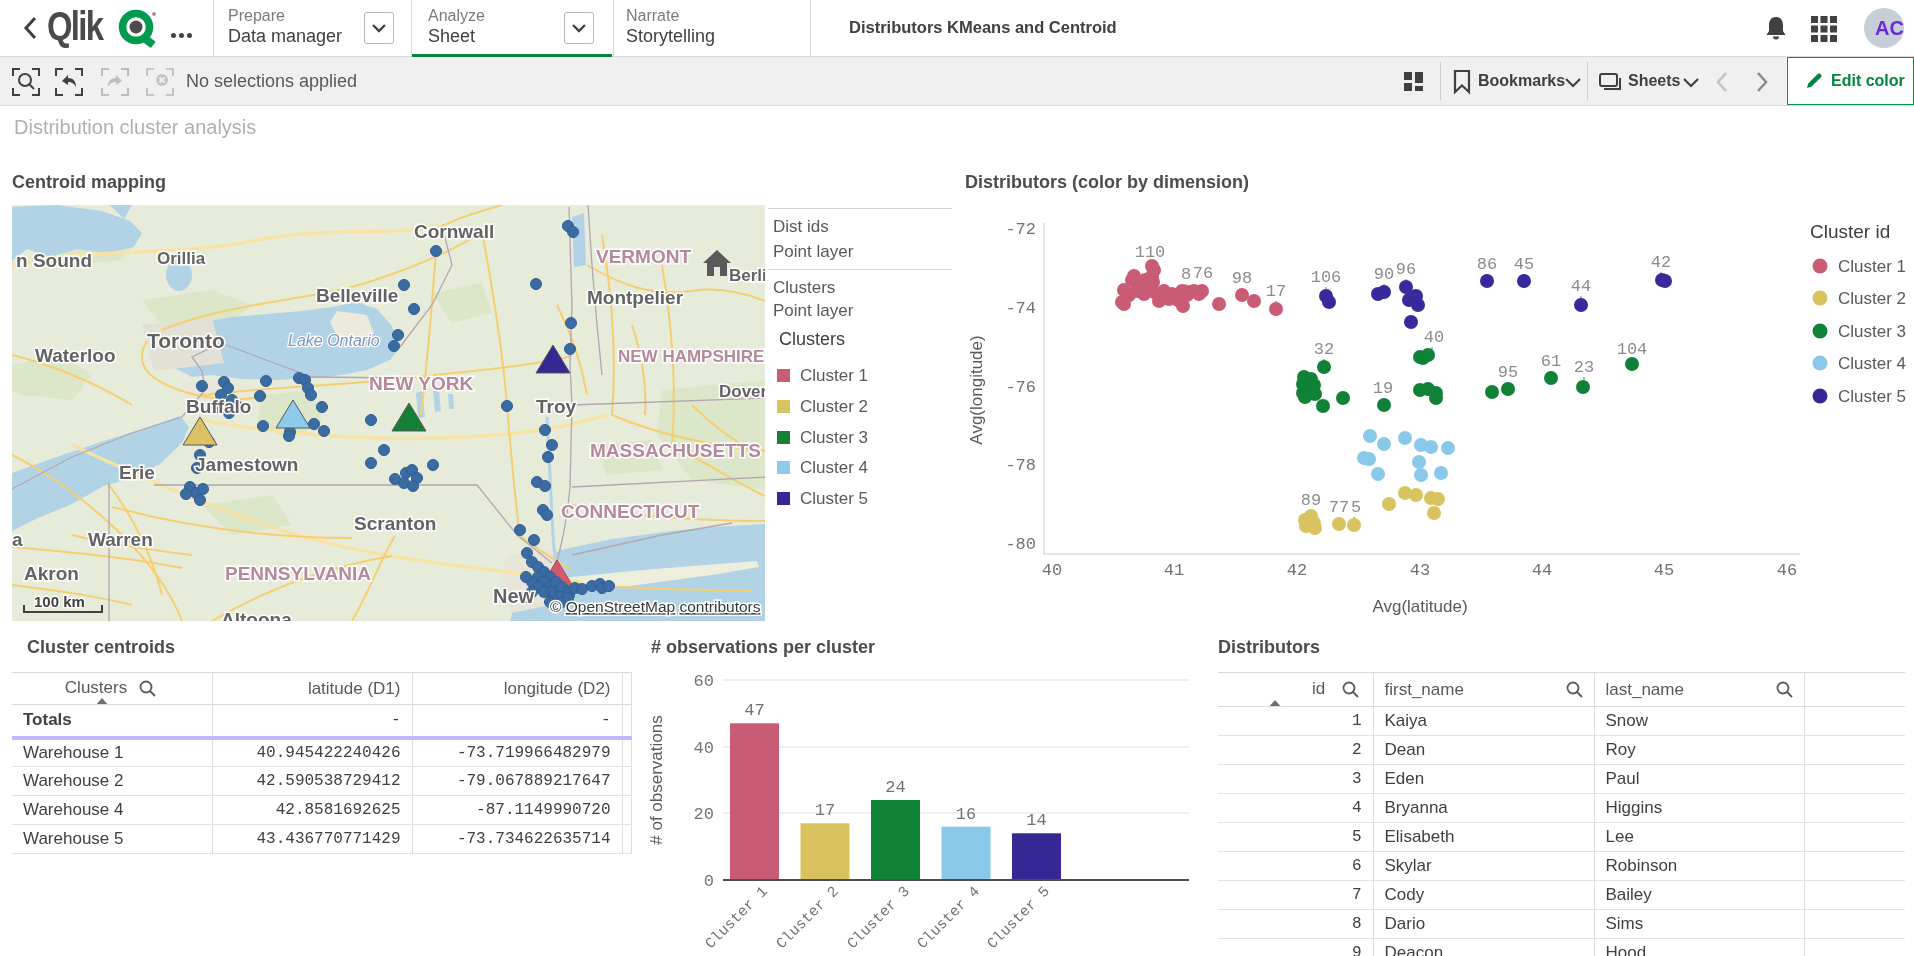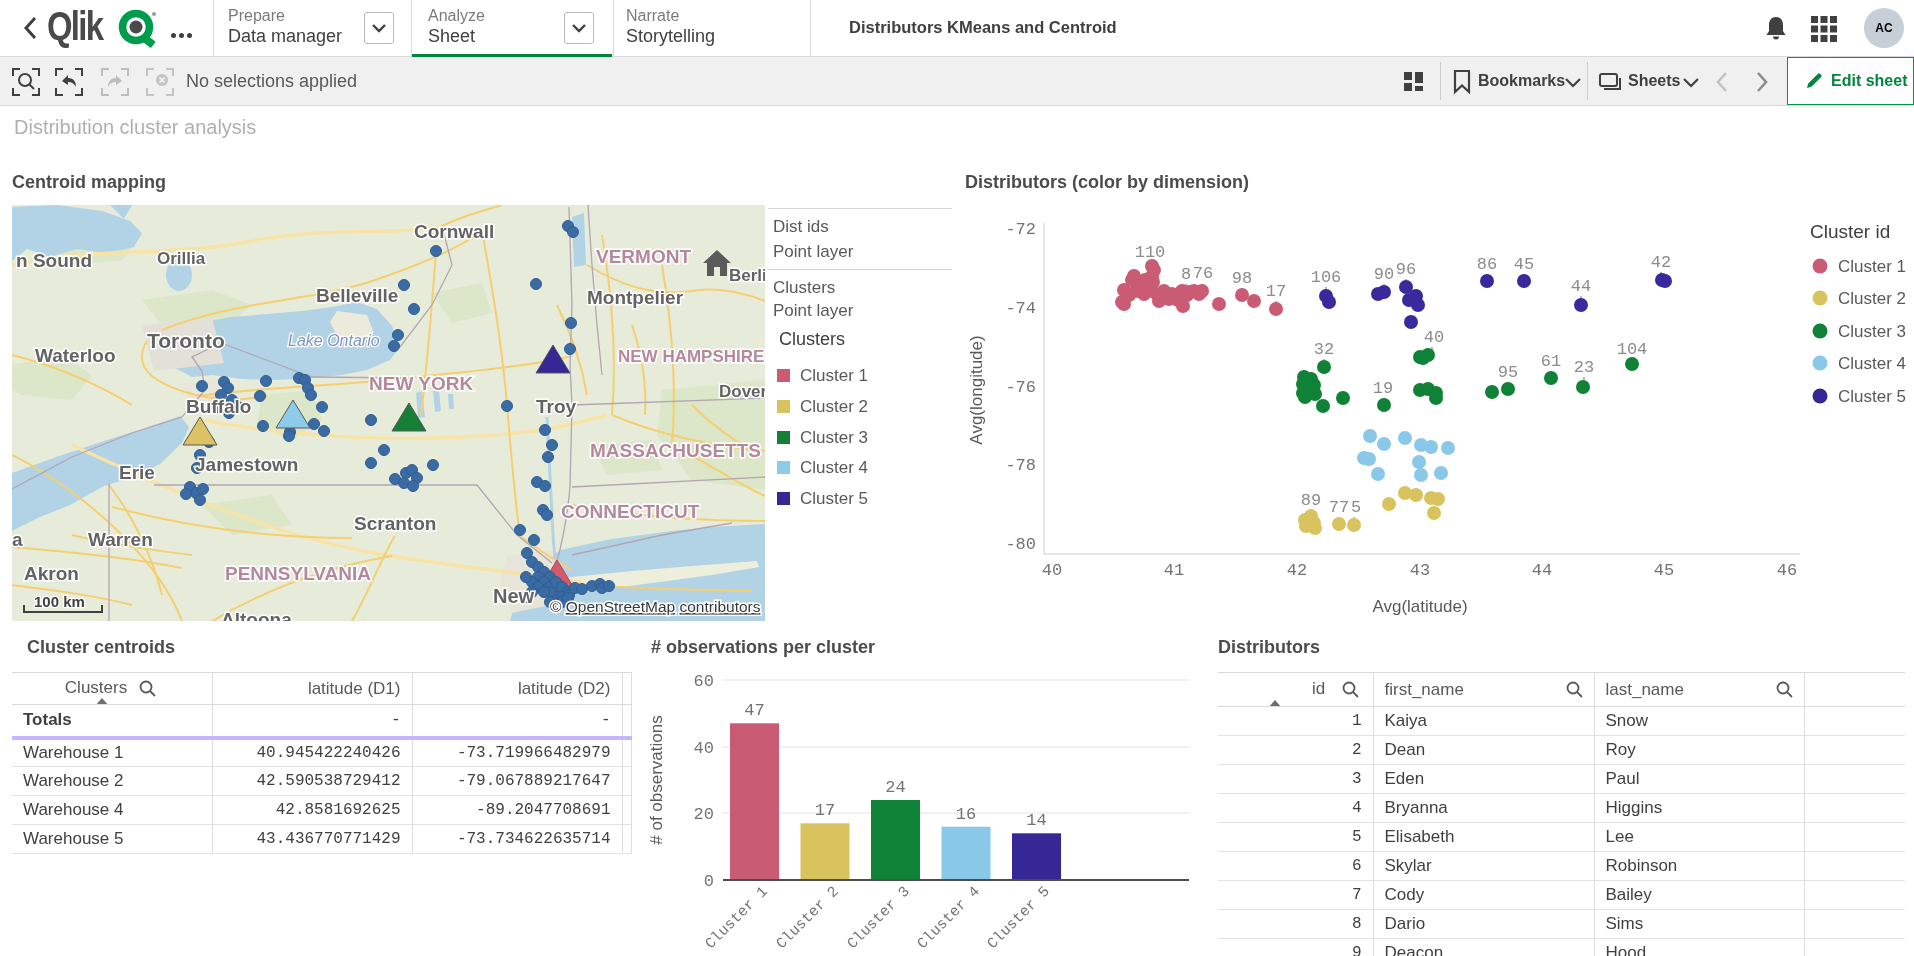--- a/index.html
+++ b/index.html
@@ -72,21 +72,21 @@
           <rect x="10.5" y="1" width="7" height="7"></rect>
           <rect x="20" y="1" width="7" height="7"></rect>
       <rect x="1" y="10.5" width="7" height="7"></rect>
           <rect x="10.5" y="10.5" width="7" height="7"></rect>
           <rect x="20" y="10.5" width="7" height="7"></rect>
       <rect x="1" y="20" width="7" height="7"></rect>
           <rect x="10.5" y="20" width="7" height="7"></rect>
           <rect x="20" y="20" width="7" height="7"></rect>
     </g>
   </svg>
-  <div class="abs" style="left:1864px;top:8px;width:40px;height:40px;border-radius:50%;background:#c6ced8;text-align:center;line-height:40px;font-size:12px;font-weight:bold;color:#000000">AC</div>
+  <div class="abs" style="left:1864px;top:8px;width:40px;height:40px;border-radius:50%;background:#c6ced8;text-align:right;line-height:40px;font-size:20px;font-weight:bold;color:#6d28d9">AC</div>
 </div>
 <div id="tbar">
   <svg class="abs" style="left:12px;top:11px" width="28" height="28" viewBox="0 0 28 28">
     <g stroke="#404040" stroke-width="2" fill="none">
       <path d="M1 8 L1 1 L8 1 M20 1 L27 1 L27 8 M27 20 L27 27 L20 27 M8 27 L1 27 L1 20"></path>
       <circle cx="13" cy="12" r="6"></circle>
           <path d="M17.5 16.5 L22 21"></path>
     </g>
   </svg>
   <svg class="abs" style="left:55px;top:11px" width="28" height="28" viewBox="0 0 28 28">
@@ -137,21 +137,21 @@
   <svg class="abs" style="left:1714px;top:14px" width="16" height="22">
         <path d="M12 2 L4 11 L12 20" stroke="#c3c3c3" stroke-width="2.6" fill="none"></path>
       </svg>
   <svg class="abs" style="left:1754px;top:14px" width="16" height="22">
         <path d="M4 2 L12 11 L4 20" stroke="#8c8c8c" stroke-width="2.6" fill="none"></path>
       </svg>
   <div class="abs" style="left:1787px;top:0px;width:127px;height:48px;background:#fff;border:1px solid #009845"></div>
   <svg class="abs" style="left:1804px;top:14px" width="20" height="20" viewBox="0 0 20 20">
     <path d="M3 17 L4.2 12.6 L14 2.8 A1.4 1.4 0 0 1 16 2.8 L17.2 4 A1.4 1.4 0 0 1 17.2 6 L7.4 15.8 Z" fill="#00873d"></path>
   </svg>
-  <div class="abs" style="left:1831px;top:15px;font-size:16px;color:#00873d;font-weight:bold">Edit sheet</div>
+  <div class="abs" style="left:1831px;top:15px;font-size:16px;color:#00873d;font-weight:bold">Edit color</div>
 </div>
 <div class="abs" style="left:14px;top:116px;font-size:20px;color:#b0b0b0">Distribution cluster analysis</div>
 <div class="ptitle" style="left:12px;top:172px">Centroid mapping</div>
 <div class="ptitle" style="left:965px;top:172px">Distributors (color by dimension)</div>
 <svg class="abs" style="left:12px;top:205px" width="753" height="416" viewBox="0 0 753 416">
 <rect width="753" height="416" fill="#e7ecda"></rect>
 <g fill="#dce6c8">
 <polygon points="20,20 90,10 130,30 110,55 60,60 25,45"></polygon>
 <polygon points="130,95 200,85 240,100 210,125 150,120"></polygon>
 <polygon points="0,160 50,150 80,170 60,195 10,190 0,185"></polygon>
@@ -625,21 +625,21 @@
           <col style="width:210px">
           <col style="width:9px">
         </colgroup>
 <tbody>
           <tr class="hrow">
             <th style="position:relative">Clusters &nbsp;<svg width="22" height="22" viewBox="0 0 22 22" style="vertical-align:middle">
                 <circle cx="9" cy="9" r="5.5" fill="none" stroke="#595959" stroke-width="1.8"></circle>
                 <path d="M13 13 L18 18" stroke="#595959" stroke-width="1.8"></path>
               </svg><span style="position:absolute;left:83px;bottom:-2px;width:0;height:0;border-left:7px solid transparent;border-right:7px solid transparent;border-bottom:8px solid #6e6e6e"></span></th>
             <th class="num">latitude (D1)</th>
-            <th class="num">latitude (D2)</th>
+            <th class="num">longitude (D2)</th>
             <th></th>
           </tr>
 <tr class="trow">
             <td class="c1" style="font-weight:bold">Totals</td>
             <td class="num">-</td>
             <td class="num">-</td>
             <td></td>
           </tr>
 <tr class="drow">
             <td class="c1">Warehouse 1</td>
@@ -649,21 +649,21 @@
           </tr>
 <tr class="drow">
             <td class="c1">Warehouse 2</td>
             <td class="num">42.590538729412</td>
             <td class="num">-79.067889217647</td>
             <td></td>
           </tr>
 <tr class="drow">
             <td class="c1">Warehouse 4</td>
             <td class="num">42.8581692625</td>
-            <td class="num">-89.2047708691</td>
+            <td class="num">-87.1149990720</td>
             <td></td>
           </tr>
 <tr class="drow">
             <td class="c1">Warehouse 5</td>
             <td class="num">43.436770771429</td>
             <td class="num">-73.734622635714</td>
             <td></td>
           </tr>
 </tbody>
       </table>

